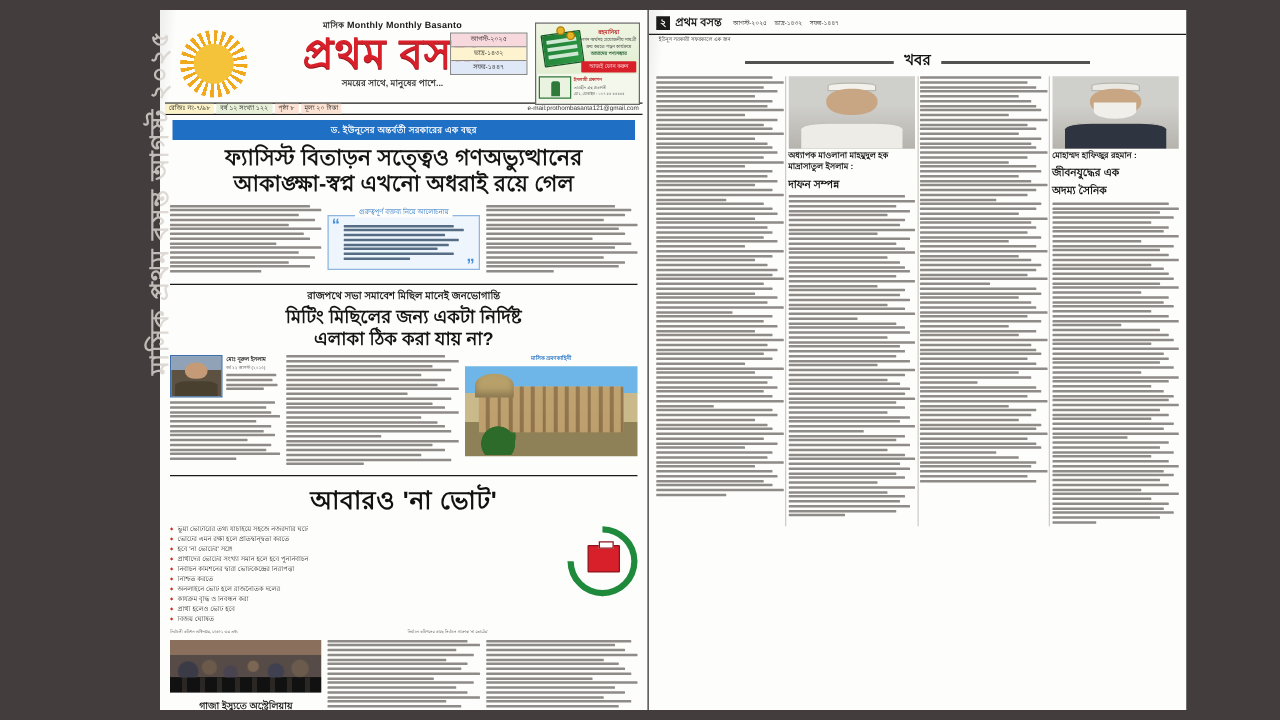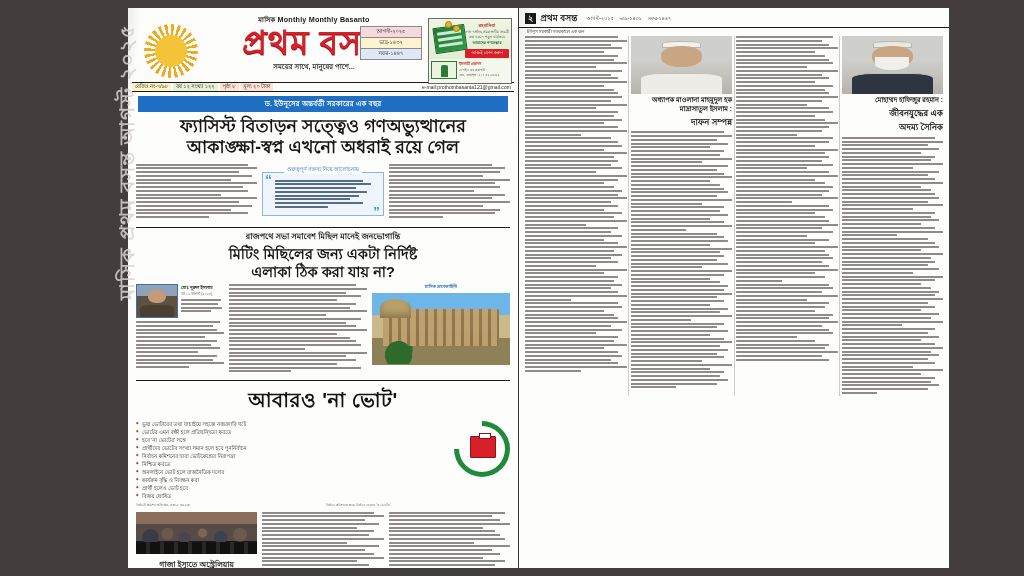--- a/index.html
+++ b/index.html
@@ -251,21 +251,21 @@
   .khobor span{ font-size:12px; font-weight:bold; color:#111; background:#fdfdfb; padding:0 8px; position:relative; z-index:2; }
   .khobor::before{
     content:""; position:absolute; left:18%; right:18%; top:50%; height:0;
     border-top:1px solid #1b1b1b; border-bottom:1px solid #1b1b1b; z-index:1;
   }
 
   .rcols{ display:flex; gap:4px; padding:0 6px; }
   .rcol{ flex:1; position:relative; }
   .rcol + .rcol::before{ content:""; position:absolute; left:-2.5px; top:0; bottom:0; width:1px; background:#cfccc7; }
 
-  .sub-h{ text-align:right; font-size:6.6px; font-weight:bold; color:#111; line-height:1.35; padding:2px 0 1px; }
+  .sub-h{ text-align:left; font-size:6.6px; font-weight:bold; color:#111; line-height:1.35; padding:2px 0 1px; }
   .sub-h.big{ font-size:8.5px; }
 
   
   .watermark{
     position:absolute; left:112px; top:300px;
     transform:rotate(-90deg); transform-origin:left top;
     font-size:20px; font-weight:bold; color:#d9d3ce; opacity:.85;
     white-space:nowrap; letter-spacing:1px; pointer-events:none;
   }
   .scanline{ position:absolute; top:8px; bottom:8px; width:1px; background:rgba(0,0,0,.12); }
@@ -545,20 +545,23 @@
       <span class="rhead-name">প্রথম বসন্ত</span>
       <span class="rhead-meta">
         <span>আগস্ট-২০২৫</span>
         <span>ভাদ্র-১৪৩২</span>
         <span>সফর-১৪৪৭</span>
       </span>
     </div>
 
     <div style="font-size:4.2px;color:#222;padding:1px 8px 0">ইউনূস সরকারী সফরকালে এক জন</div>
 
+    <div class="khobor">
+      <span>খবর</span>
+    </div>
 
     <div class="rcols lines">
 
       <div class="rcol">
         <div class="ln s92"></div>
           <div class="ln s100"></div>
           <div class="ln s85"></div>
         <div class="ln s96"></div>
           <div class="ln s78"></div>
           <div class="ln s92"></div>

